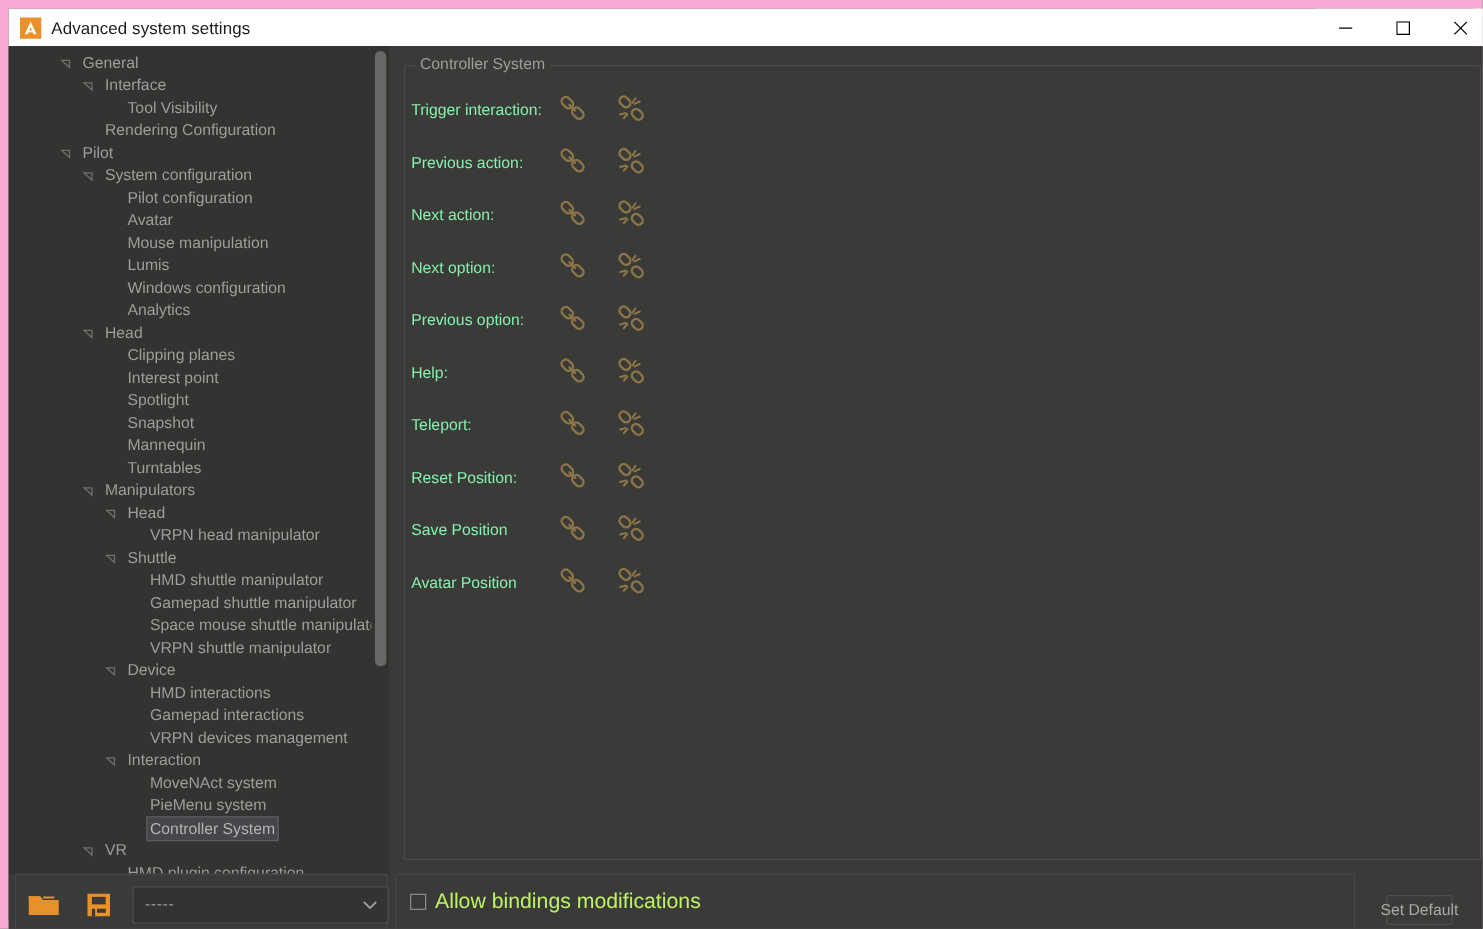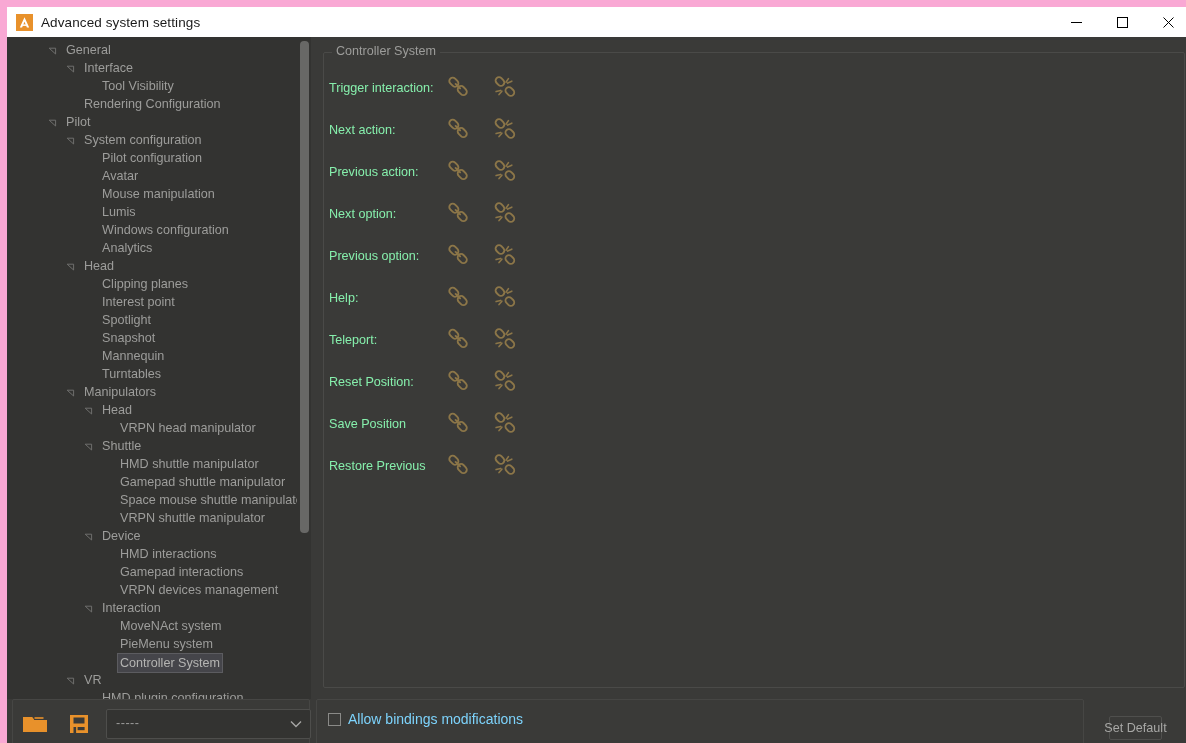--- a/index.html
+++ b/index.html
@@ -228,22 +228,22 @@
     display: flex; align-items: center;
   }
   .checkbox-box {
     width: 13px; height: 13px;
     border: 1px solid #8a8a88;
     background: #3a3a38;
     margin-right: 7px;
     flex: 0 0 auto;
   }
   .checkbox-label {
-    font-size: 14px;
-    color: #7dd3fc;
+    font-size: 17px;
+    color: #bef264;
     white-space: nowrap;
   }
 
   .set-default-btn {
     position: absolute;
     left: 1102px; top: 17px;
     width: 53px; height: 24px;
     background: #3a3a38;
     border: 1px solid #4f4f4d;
     border-radius: 2px;
@@ -400,20 +400,46 @@
                   <g fill="none" stroke="#8c7648" stroke-width="1.6" stroke-linecap="round" stroke-linejoin="round">
                     <path d="M17.4 4.6 L15.0 8.2"></path>
                     <path d="M20.8 7.2 L16.6 9.1"></path>
                     <path d="M8.0 20.6 L10.9 17.2"></path>
                     <path d="M5.1 17.6 L9.7 16.4"></path>
                   </g>
                 </svg>
               </div>
             </div>
             <div class="binding-row">
+              <div class="binding-label">Previous action:</div>
+              <div class="binding-icon link-col">
+                <svg width="28" height="28" viewBox="0 0 28 28">
+                  <g fill="none" stroke="#8c7648" stroke-width="1.9" stroke-linecap="round">
+                    <path d="M6.3 4.6 a3.4 3.4 0 0 1 4.8 0 l2.3 2.3 a3.4 3.4 0 0 1 0 4.8 a3.4 3.4 0 0 1 -4.8 0 l-2.3 -2.3 a3.4 3.4 0 0 1 0 -4.8 z"></path>
+                    <path d="M14.7 13.0 a3.4 3.4 0 0 1 4.8 0 l2.3 2.3 a3.4 3.4 0 0 1 0 4.8 a3.4 3.4 0 0 1 -4.8 0 l-2.3 -2.3 a3.4 3.4 0 0 1 0 -4.8 z"></path>
+                    <line x1="11.6" y1="9.9" x2="16.1" y2="14.4"></line>
+                  </g>
+                </svg>
+              </div>
+              <div class="binding-icon unlink-col">
+                <svg width="28" height="28" viewBox="0 0 28 28">
+                  <g fill="none" stroke="#8c7648" stroke-width="1.9" stroke-linecap="round">
+                    <path d="M5.6 4.2 a3.4 3.4 0 0 1 4.8 0 l1.9 1.9 a3.4 3.4 0 0 1 0 4.8 a3.4 3.4 0 0 1 -4.8 0 l-1.9 -1.9 a3.4 3.4 0 0 1 0 -4.8 z"></path>
+                    <path d="M15.5 14.1 a3.4 3.4 0 0 1 4.8 0 l1.9 1.9 a3.4 3.4 0 0 1 0 4.8 a3.4 3.4 0 0 1 -4.8 0 l-1.9 -1.9 a3.4 3.4 0 0 1 0 -4.8 z"></path>
+                  </g>
+                  <g fill="none" stroke="#8c7648" stroke-width="1.6" stroke-linecap="round" stroke-linejoin="round">
+                    <path d="M17.4 4.6 L15.0 8.2"></path>
+                    <path d="M20.8 7.2 L16.6 9.1"></path>
+                    <path d="M8.0 20.6 L10.9 17.2"></path>
+                    <path d="M5.1 17.6 L9.7 16.4"></path>
+                  </g>
+                </svg>
+              </div>
+            </div>
+            <div class="binding-row">
               <div class="binding-label">Next action:</div>
               <div class="binding-icon link-col">
                 <svg width="28" height="28" viewBox="0 0 28 28">
                   <g fill="none" stroke="#8c7648" stroke-width="1.9" stroke-linecap="round">
                     <path d="M6.3 4.6 a3.4 3.4 0 0 1 4.8 0 l2.3 2.3 a3.4 3.4 0 0 1 0 4.8 a3.4 3.4 0 0 1 -4.8 0 l-2.3 -2.3 a3.4 3.4 0 0 1 0 -4.8 z"></path>
                     <path d="M14.7 13.0 a3.4 3.4 0 0 1 4.8 0 l2.3 2.3 a3.4 3.4 0 0 1 0 4.8 a3.4 3.4 0 0 1 -4.8 0 l-2.3 -2.3 a3.4 3.4 0 0 1 0 -4.8 z"></path>
                     <line x1="11.6" y1="9.9" x2="16.1" y2="14.4"></line>
                   </g>
                 </svg>
               </div>
@@ -426,46 +452,20 @@
                   <g fill="none" stroke="#8c7648" stroke-width="1.6" stroke-linecap="round" stroke-linejoin="round">
                     <path d="M17.4 4.6 L15.0 8.2"></path>
                     <path d="M20.8 7.2 L16.6 9.1"></path>
                     <path d="M8.0 20.6 L10.9 17.2"></path>
                     <path d="M5.1 17.6 L9.7 16.4"></path>
                   </g>
                 </svg>
               </div>
             </div>
             <div class="binding-row">
-              <div class="binding-label">Previous action:</div>
-              <div class="binding-icon link-col">
-                <svg width="28" height="28" viewBox="0 0 28 28">
-                  <g fill="none" stroke="#8c7648" stroke-width="1.9" stroke-linecap="round">
-                    <path d="M6.3 4.6 a3.4 3.4 0 0 1 4.8 0 l2.3 2.3 a3.4 3.4 0 0 1 0 4.8 a3.4 3.4 0 0 1 -4.8 0 l-2.3 -2.3 a3.4 3.4 0 0 1 0 -4.8 z"></path>
-                    <path d="M14.7 13.0 a3.4 3.4 0 0 1 4.8 0 l2.3 2.3 a3.4 3.4 0 0 1 0 4.8 a3.4 3.4 0 0 1 -4.8 0 l-2.3 -2.3 a3.4 3.4 0 0 1 0 -4.8 z"></path>
-                    <line x1="11.6" y1="9.9" x2="16.1" y2="14.4"></line>
-                  </g>
-                </svg>
-              </div>
-              <div class="binding-icon unlink-col">
-                <svg width="28" height="28" viewBox="0 0 28 28">
-                  <g fill="none" stroke="#8c7648" stroke-width="1.9" stroke-linecap="round">
-                    <path d="M5.6 4.2 a3.4 3.4 0 0 1 4.8 0 l1.9 1.9 a3.4 3.4 0 0 1 0 4.8 a3.4 3.4 0 0 1 -4.8 0 l-1.9 -1.9 a3.4 3.4 0 0 1 0 -4.8 z"></path>
-                    <path d="M15.5 14.1 a3.4 3.4 0 0 1 4.8 0 l1.9 1.9 a3.4 3.4 0 0 1 0 4.8 a3.4 3.4 0 0 1 -4.8 0 l-1.9 -1.9 a3.4 3.4 0 0 1 0 -4.8 z"></path>
-                  </g>
-                  <g fill="none" stroke="#8c7648" stroke-width="1.6" stroke-linecap="round" stroke-linejoin="round">
-                    <path d="M17.4 4.6 L15.0 8.2"></path>
-                    <path d="M20.8 7.2 L16.6 9.1"></path>
-                    <path d="M8.0 20.6 L10.9 17.2"></path>
-                    <path d="M5.1 17.6 L9.7 16.4"></path>
-                  </g>
-                </svg>
-              </div>
-            </div>
-            <div class="binding-row">
               <div class="binding-label">Next option:</div>
               <div class="binding-icon link-col">
                 <svg width="28" height="28" viewBox="0 0 28 28">
                   <g fill="none" stroke="#8c7648" stroke-width="1.9" stroke-linecap="round">
                     <path d="M6.3 4.6 a3.4 3.4 0 0 1 4.8 0 l2.3 2.3 a3.4 3.4 0 0 1 0 4.8 a3.4 3.4 0 0 1 -4.8 0 l-2.3 -2.3 a3.4 3.4 0 0 1 0 -4.8 z"></path>
                     <path d="M14.7 13.0 a3.4 3.4 0 0 1 4.8 0 l2.3 2.3 a3.4 3.4 0 0 1 0 4.8 a3.4 3.4 0 0 1 -4.8 0 l-2.3 -2.3 a3.4 3.4 0 0 1 0 -4.8 z"></path>
                     <line x1="11.6" y1="9.9" x2="16.1" y2="14.4"></line>
                   </g>
                 </svg>
               </div>
@@ -608,21 +608,21 @@
                   <g fill="none" stroke="#8c7648" stroke-width="1.6" stroke-linecap="round" stroke-linejoin="round">
                     <path d="M17.4 4.6 L15.0 8.2"></path>
                     <path d="M20.8 7.2 L16.6 9.1"></path>
                     <path d="M8.0 20.6 L10.9 17.2"></path>
                     <path d="M5.1 17.6 L9.7 16.4"></path>
                   </g>
                 </svg>
               </div>
             </div>
             <div class="binding-row">
-              <div class="binding-label">Restore Previous</div>
+              <div class="binding-label">Avatar Position</div>
               <div class="binding-icon link-col">
                 <svg width="28" height="28" viewBox="0 0 28 28">
                   <g fill="none" stroke="#8c7648" stroke-width="1.9" stroke-linecap="round">
                     <path d="M6.3 4.6 a3.4 3.4 0 0 1 4.8 0 l2.3 2.3 a3.4 3.4 0 0 1 0 4.8 a3.4 3.4 0 0 1 -4.8 0 l-2.3 -2.3 a3.4 3.4 0 0 1 0 -4.8 z"></path>
                     <path d="M14.7 13.0 a3.4 3.4 0 0 1 4.8 0 l2.3 2.3 a3.4 3.4 0 0 1 0 4.8 a3.4 3.4 0 0 1 -4.8 0 l-2.3 -2.3 a3.4 3.4 0 0 1 0 -4.8 z"></path>
                     <line x1="11.6" y1="9.9" x2="16.1" y2="14.4"></line>
                   </g>
                 </svg>
               </div>
               <div class="binding-icon unlink-col">

